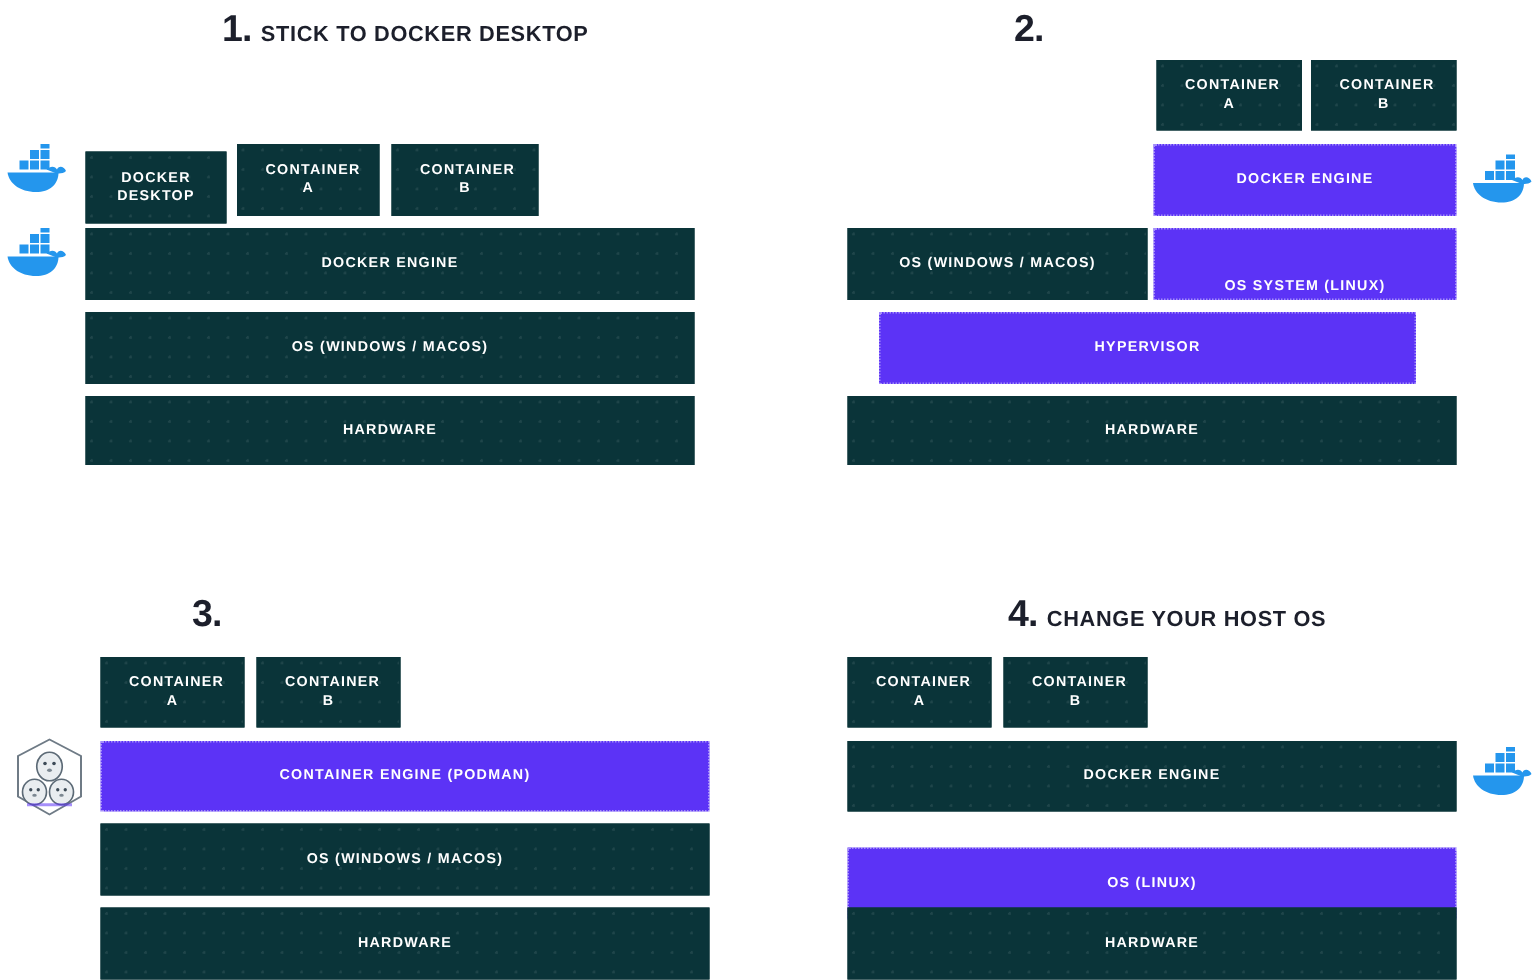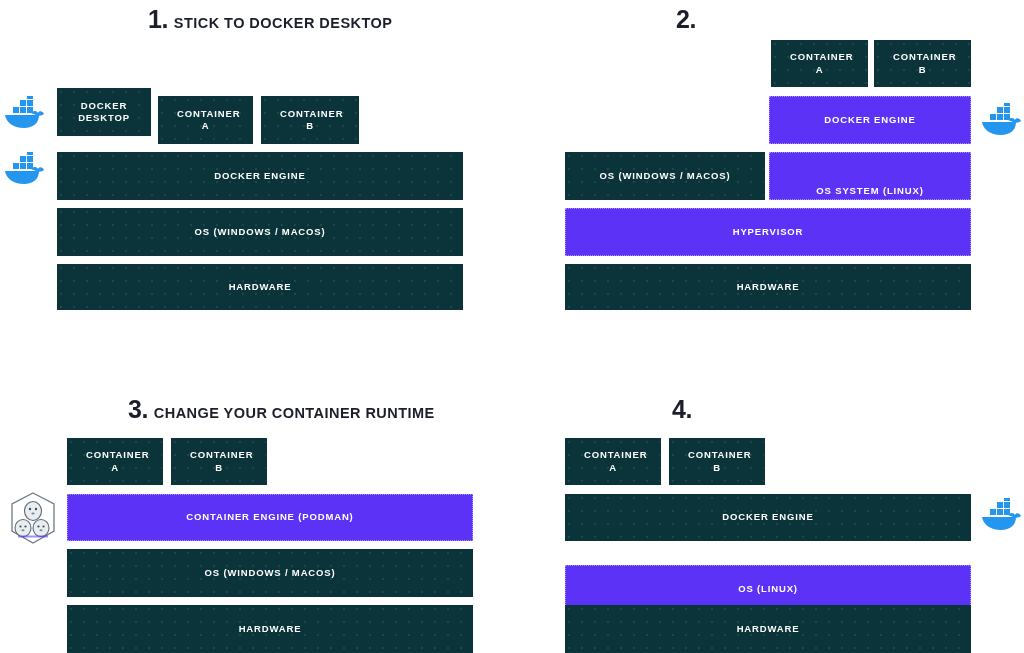--- a/index.html
+++ b/index.html
@@ -116,21 +116,21 @@
           <rect x="24" y="11" width="6" height="6"></rect>
             <rect x="17" y="4" width="6" height="6"></rect>
           <rect x="24" y="4" width="6" height="6"></rect>
             <rect x="24" y="-2" width="6" height="5"></rect>
           <path d="M2 19h34c0 8-6 13-15 13C10 32 3 26 2 19z"></path>
           <path d="M34 16c3-3 6-2 7 0 1-3 5-2 6 1-2 2-6 2-8 1z" transform="translate(-6,1)"></path>
         </g>
       </svg>
     </div>
 
-    <div class="blk dark" style="left:57px;  top:88px;  width:94px;  height:48px;">
+    <div class="blk dark" style="left:57px;  top:101px;  width:94px;  height:48px;">
       <span class="lbl">DOCKER<br>DESKTOP</span>
     </div>
     <div class="blk dark" style="left:158px; top:96px;  width:95px;  height:48px;">
       <span class="lbl">CONTAINER A</span>
     </div>
     <div class="blk dark" style="left:261px; top:96px;  width:98px;  height:48px;">
       <span class="lbl">CONTAINER B</span>
     </div>
     <div class="blk dark" style="left:57px;  top:152px; width:406px; height:48px;">
       <span class="lbl">DOCKER ENGINE</span>
@@ -172,33 +172,32 @@
     </div>
     <div class="blk purple" style="left:769px; top:96px;  width:202px; height:48px;">
       <span class="lbl">DOCKER ENGINE</span>
     </div>
     <div class="blk dark" style="left:565px; top:152px; width:200px; height:48px;">
       <span class="lbl">OS (WINDOWS / MACOS)</span>
     </div>
     <div class="blk purple" style="left:769px; top:152px; width:202px; height:48px;align-items:flex-end;">
       <span class="lbl">OS SYSTEM (LINUX)</span>
     </div>
-    <div class="blk purple" style="left:565px; top:208px; width:406px; height:48px;">
+    <div class="blk purple" style="left:586px; top:208px; width:358px; height:48px;">
       <span class="lbl">HYPERVISOR</span>
     </div>
     <div class="blk dark" style="left:565px; top:264px; width:406px; height:46px;">
       <span class="lbl">HARDWARE</span>
     </div>
   </div>
 
   <div class="quad">
 
     <div class="heading" style="left:128px; top:397px;">
       <span class="num">3.</span>
-      <span class="ttl">CHANGE YOUR CONTAINER RUNTIME</span>
     </div>
 
     <div class="logo" style="left:8px; top:491px;">
       <svg width="50" height="54" viewBox="0 0 50 54" aria-hidden="true">
         <polygon points="25,2 46,13 46,40 25,52 4,40 4,13" fill="#ffffff" stroke="#6f7b86" stroke-width="1.3"></polygon>
         <ellipse cx="25" cy="20" rx="8.5" ry="9.5" fill="#e9edf0" stroke="#5c6a76" stroke-width="1.1"></ellipse>
         <circle cx="22" cy="18" r="1.2" fill="#3d4b57"></circle>
         <circle cx="28" cy="18" r="1.2" fill="#3d4b57"></circle>
         <ellipse cx="25" cy="22.5" rx="1.6" ry="1.1" fill="#7b8791"></ellipse>
         <ellipse cx="15" cy="37" rx="8" ry="8.5" fill="#e9edf0" stroke="#5c6a76" stroke-width="1.1"></ellipse>
@@ -227,20 +226,21 @@
     </div>
     <div class="blk dark" style="left:67px; top:605px; width:406px; height:48px;">
       <span class="lbl">HARDWARE</span>
     </div>
   </div>
 
   <div class="quad">
 
     <div class="heading" style="left:672px; top:397px;">
       <span class="num">4.</span>
+      <span class="ttl">CHANGE YOUR HOST OS</span>
     </div>
 
     <div class="logo" style="left:980px; top:498px;">
       <svg width="42" height="36" viewBox="0 0 42 36" aria-hidden="true">
         <g fill="#2496ed">
           <rect x="10" y="11" width="6" height="6"></rect>
             <rect x="17" y="11" width="6" height="6"></rect>
           <rect x="24" y="11" width="6" height="6"></rect>
             <rect x="17" y="4" width="6" height="6"></rect>
           <rect x="24" y="4" width="6" height="6"></rect>

